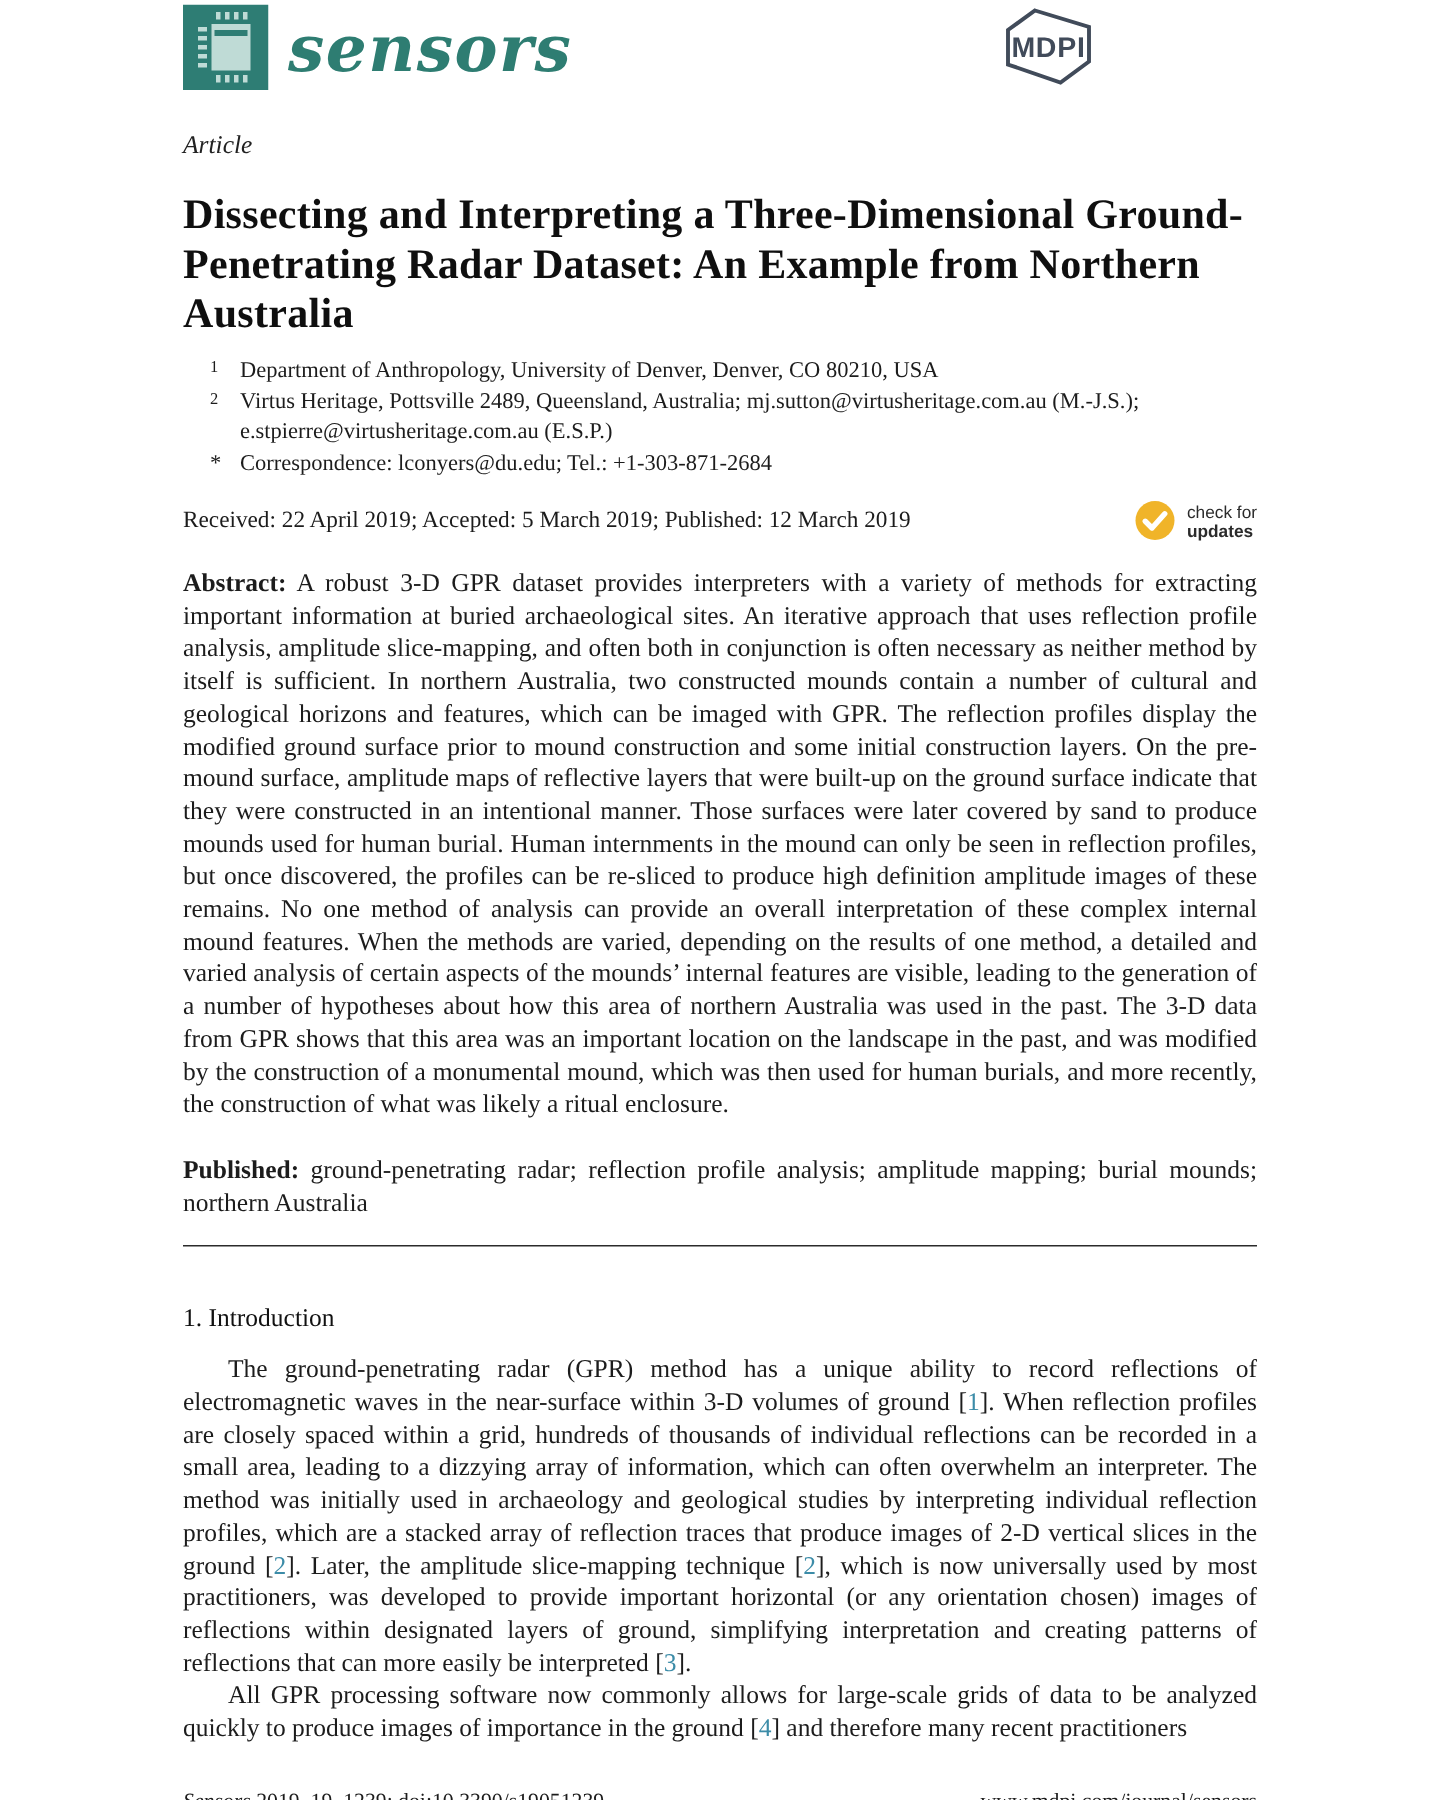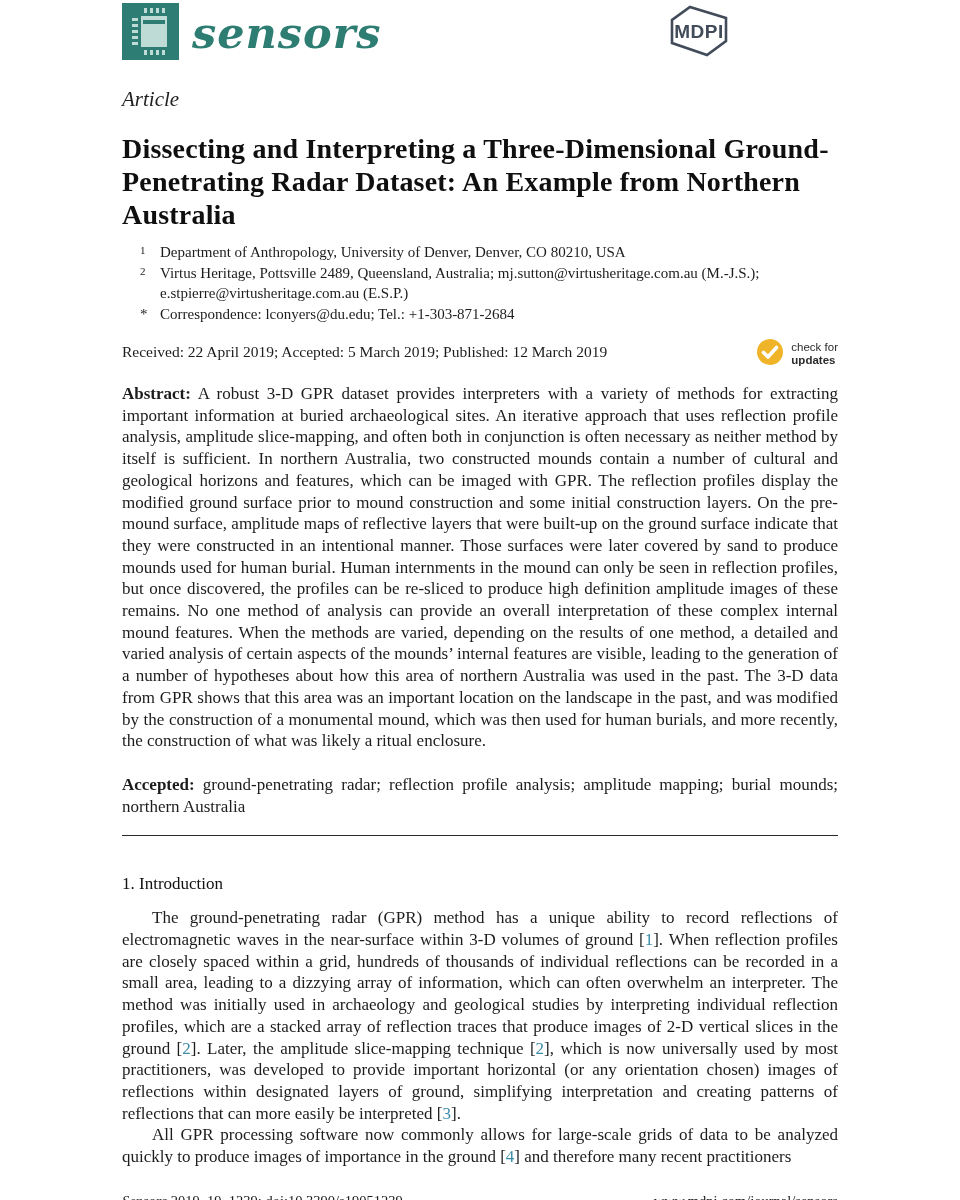--- a/index.html
+++ b/index.html
@@ -21,21 +21,21 @@
     font-family: "DejaVu Serif", serif;
     font-style: italic; font-weight: 600;
     font-size: 43px; line-height: 1;
     color: #2E7D72; margin-left: 13px; margin-top: 9px;
     letter-spacing: 1px;
   }
 
   
   .content { margin-left: 122px; width: 716px; }
 
-  .article-type { margin-top: 22px; font-style: italic; font-size: 21px; color: #222; }
+  .article-type { margin-top: 22px; font-style: italic; font-size: 17px; color: #222; }
   .title {
     margin: 20px 0 0 0; font-size: 28px; font-weight: bold;
     line-height: 33px; color: #0f0f0f; letter-spacing: 0.2px;
   }
   .authors { margin-top: 27px; font-size: 17.5px; font-weight: bold; color: #111; }
   .au-sup { font-size: 11px; font-weight: bold; vertical-align: 6px; }
 
   .affiliations { margin-top: 11px; padding-left: 18px; font-size: 15px; line-height: 20.5px; color: #1c1c1c; }
   .aff-row { display: flex; }
   .aff-marker { width: 20px; flex: 0 0 20px; font-size: 11px; position: relative; top: -2px; }
@@ -139,21 +139,21 @@
         </svg>
         <div class="badge-text">
           <span>check for</span>
           <b>updates</b>
         </div>
       </div>
     </div>
 
     <p class="abstract"><b>Abstract:</b> <span>A robust 3-D GPR dataset provides interpreters with a variety of methods for extracting important information at buried archaeological sites. An iterative approach that uses reflection profile analysis, amplitude slice-mapping, and often both in conjunction is often necessary as neither method by itself is sufficient. In northern Australia, two constructed mounds contain a number of cultural and geological horizons and features, which can be imaged with GPR. The reflection profiles display the modified ground surface prior to mound construction and some initial construction layers. On the pre-mound surface, amplitude maps of reflective layers that were built-up on the ground surface indicate that they were constructed in an intentional manner. Those surfaces were later covered by sand to produce mounds used for human burial. Human internments in the mound can only be seen in reflection profiles, but once discovered, the profiles can be re-sliced to produce high definition amplitude images of these remains. No one method of analysis can provide an overall interpretation of these complex internal mound features. When the methods are varied, depending on the results of one method, a detailed and varied analysis of certain aspects of the mounds’ internal features are visible, leading to the generation of a number of hypotheses about how this area of northern Australia was used in the past. The 3-D data from GPR shows that this area was an important location on the landscape in the past, and was modified by the construction of a monumental mound, which was then used for human burials, and more recently, the construction of what was likely a ritual enclosure.</span></p>
 
-    <p class="keywords"><b>Accepted:</b> <span>ground-penetrating radar; reflection profile analysis; amplitude mapping; burial mounds; northern Australia</span></p>
+    <p class="keywords"><b>Published:</b> <span>ground-penetrating radar; reflection profile analysis; amplitude mapping; burial mounds; northern Australia</span></p>
 
     <hr class="rule">
 
     <h2 class="section-heading">1. Introduction</h2>
 
     <p class="body-para">The ground-penetrating radar (GPR) method has a unique ability to record reflections of electromagnetic waves in the near-surface within 3-D volumes of ground [<span class="cite">1</span>]. When reflection profiles are closely spaced within a grid, hundreds of thousands of individual reflections can be recorded in a small area, leading to a dizzying array of information, which can often overwhelm an interpreter. The method was initially used in archaeology and geological studies by interpreting individual reflection profiles, which are a stacked array of reflection traces that produce images of 2-D vertical slices in the ground [<span class="cite">2</span>]. Later, the amplitude slice-mapping technique [<span class="cite">2</span>], which is now universally used by most practitioners, was developed to provide important horizontal (or any orientation chosen) images of reflections within designated layers of ground, simplifying interpretation and creating patterns of reflections that can more easily be interpreted [<span class="cite">3</span>].</p>
     <p class="body-para">All GPR processing software now commonly allows for large-scale grids of data to be analyzed quickly to produce images of importance in the ground [<span class="cite">4</span>] and therefore many recent practitioners</p>
 
   </div>
 

